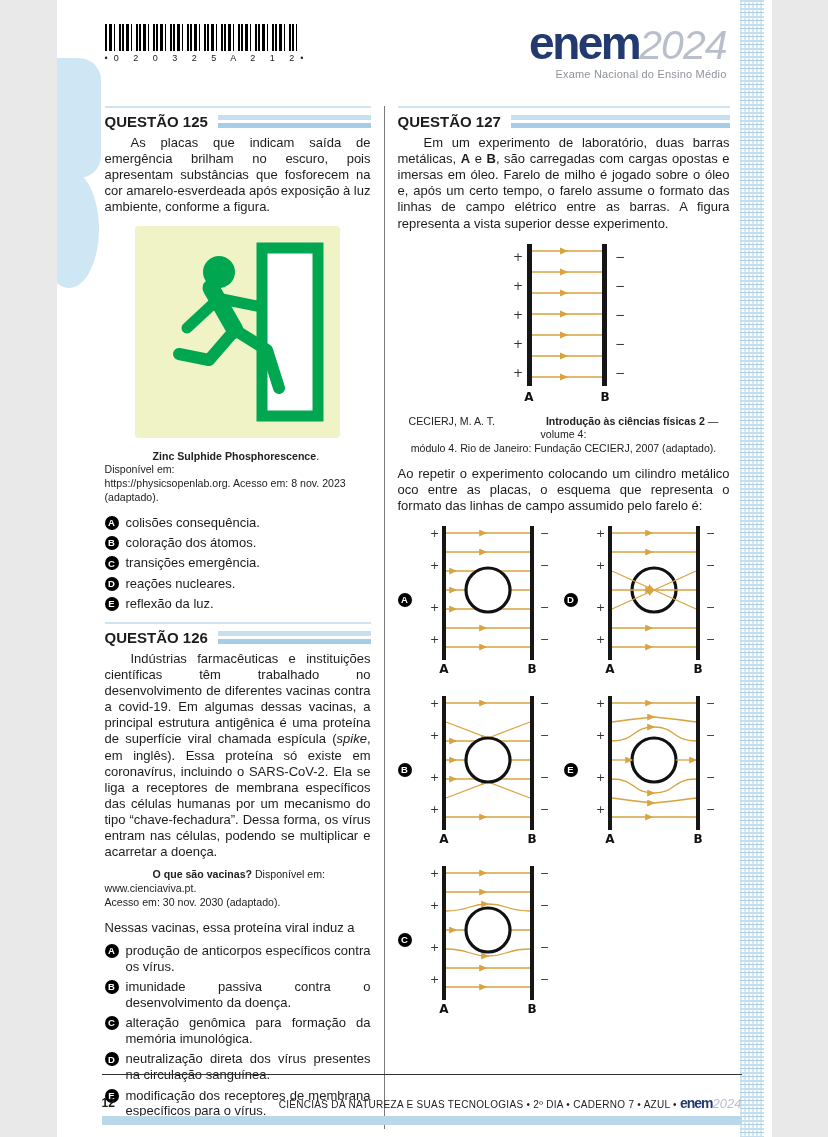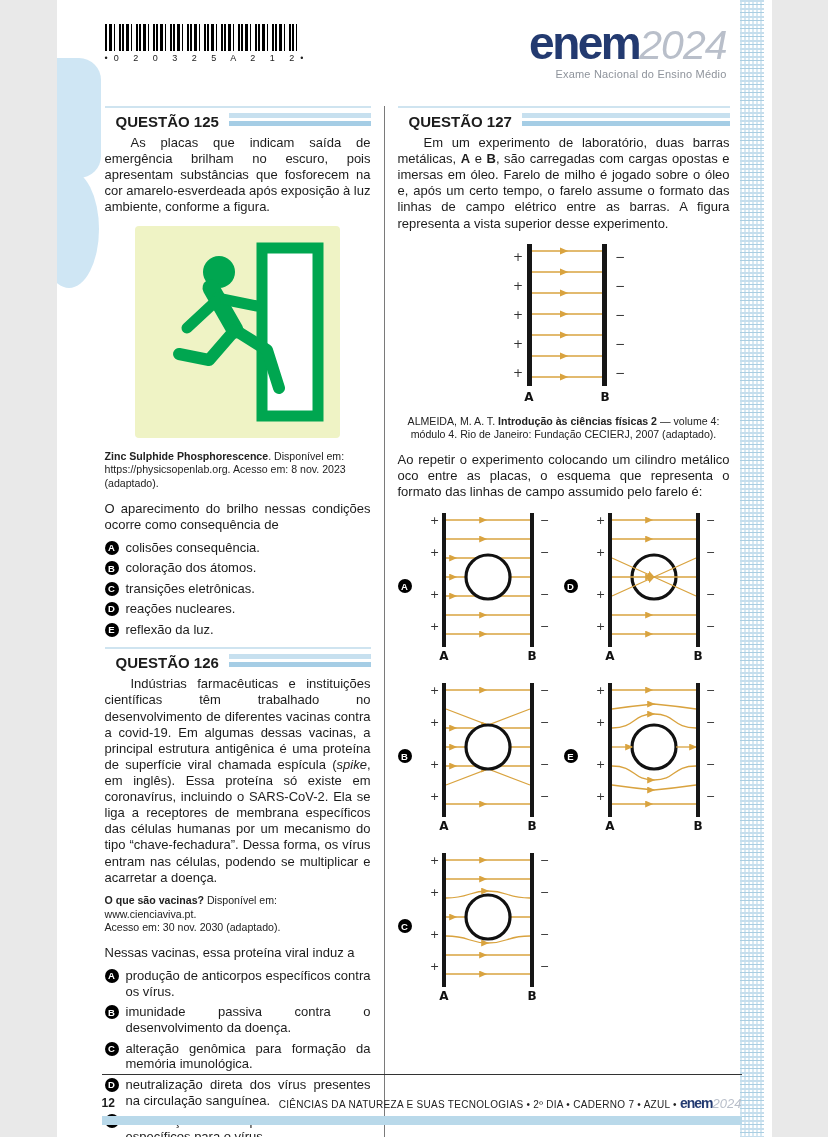--- a/index.html
+++ b/index.html
@@ -27,31 +27,31 @@
   .logo-enem{font-size:46px;font-weight:800;color:#233a70;letter-spacing:-2.5px;}
   .logo-year{font-size:41px;color:#b9bfca;font-style:italic;letter-spacing:-1px;}
   .logo-sub{font-size:11px;color:#8e939b;margin-top:3px;letter-spacing:.2px;}
 
   
   .content{position:relative;display:grid;grid-template-columns:1fr 1px 1fr;column-gap:13px;
            padding:8px 42px 0 48px;z-index:1;}
   .divider{background:#7a7a7a;width:1px;}
 
   .question{border-top:2px solid #cfe4f0;padding-top:5px;margin-bottom:10px;}
-  .q-header{display:flex;align-items:flex-start;gap:10px;margin-bottom:4px;margin-left:11px;}
+  .q-header{display:flex;align-items:center;gap:10px;margin-bottom:4px;}
   .q-title{font-size:15px;font-weight:bold;white-space:nowrap;}
   .q-bars{flex:1;display:flex;flex-direction:column;gap:3px;}
   .q-bars .b1{height:5px;background:#c7e0ef;}
   .q-bars .b2{height:5px;background:#a5cde5;}
 
   .para{font-size:13px;line-height:1.24;text-align:justify;text-indent:26px;margin:5px 0;}
   .command{font-size:13px;line-height:1.24;text-align:justify;margin:10px 0 7px;}
   .source{font-size:10.6px;line-height:1.3;text-align:left;margin:8px 0 10px;color:#222;}
   .source.center{text-align:center;}
-  .source b{font-weight:bold;}
+  .source b{font-weight:bold;margin-left:48px;}
 
   .opt{display:flex;gap:7px;margin:4.5px 0;align-items:flex-start;font-size:13px;line-height:1.22;}
   .badge{flex:0 0 auto;width:14px;height:14px;border-radius:50%;background:#000;color:#fff;
          font-size:9.5px;font-weight:bold;display:flex;align-items:center;justify-content:center;margin-top:1px;}
   .opt-text{flex:1;text-align:justify;}
 
   
   .exit-sign-wrap{text-align:center;margin:10px 0 6px;}
   .fig-main{display:block;margin:4px auto 0;}
   .fig-grid{display:grid;grid-template-columns:1fr 1fr;row-gap:14px;justify-items:center;margin-top:6px;}
@@ -114,33 +114,32 @@
             <path d="M80,76 L52,102" stroke="#00a650" stroke-width="11" stroke-linecap="round" fill="none"></path>
             <path d="M100,104 L132,124 L144,162" stroke="#00a650" stroke-width="12" stroke-linecap="round" stroke-linejoin="round" fill="none"></path>
             <path d="M100,104 L74,134 L44,128" stroke="#00a650" stroke-width="12" stroke-linecap="round" stroke-linejoin="round" fill="none"></path>
           </svg>
         </div>
 
         <p class="source">
           <b>Zinc Sulphide Phosphorescence</b><span>. Disponível em:</span><br>
           <span>https://physicsopenlab.org. Acesso em: 8 nov. 2023 (adaptado).</span>
         </p>
-        <p class="command">O aparecimento do brilho nessas condições ocorre como consequência de</p>
 
         <div class="opt">
           <span class="badge">A</span>
           <span class="opt-text">colisões consequência.</span>
         </div>
         <div class="opt">
           <span class="badge">B</span>
           <span class="opt-text">coloração dos átomos.</span>
         </div>
         <div class="opt">
           <span class="badge">C</span>
-          <span class="opt-text">transições eletrônicas.</span>
+          <span class="opt-text">transições emergência.</span>
         </div>
         <div class="opt">
           <span class="badge">D</span>
           <span class="opt-text">reações nucleares.</span>
         </div>
         <div class="opt">
           <span class="badge">E</span>
           <span class="opt-text">reflexão da luz.</span>
         </div>
       </div>
@@ -221,21 +220,21 @@
           <text class="pm-main" x="146" y="24">−</text>
           <text class="pm-main" x="146" y="53">−</text>
           <text class="pm-main" x="146" y="82">−</text>
           <text class="pm-main" x="146" y="111">−</text>
           <text class="pm-main" x="146" y="140">−</text>
           <text class="barlbl" x="60" y="164">A</text>
           <text class="barlbl" x="136" y="164">B</text>
         </svg>
 
         <p class="source center">
-          <span>ALMEIDA, M. A. T. </span><b>Introdução às ciências físicas 2</b><span> — volume 4:</span><br>
+          <span>CECIERJ, M. A. T. </span><b>Introdução às ciências físicas 2</b><span> — volume 4:</span><br>
           <span>módulo 4. Rio de Janeiro: Fundação CECIERJ, 2007 (adaptado).</span>
         </p>
         <p class="command">Ao repetir o experimento colocando um cilindro metálico oco entre as placas, o esquema que representa o formato das linhas de campo assumido pelo farelo é:</p>
 
         <div class="fig-grid">
 
           <div class="fig-opt">
             <span class="badge">A</span>
             <svg width="150" height="156" viewBox="0 0 150 156">
               <defs>

